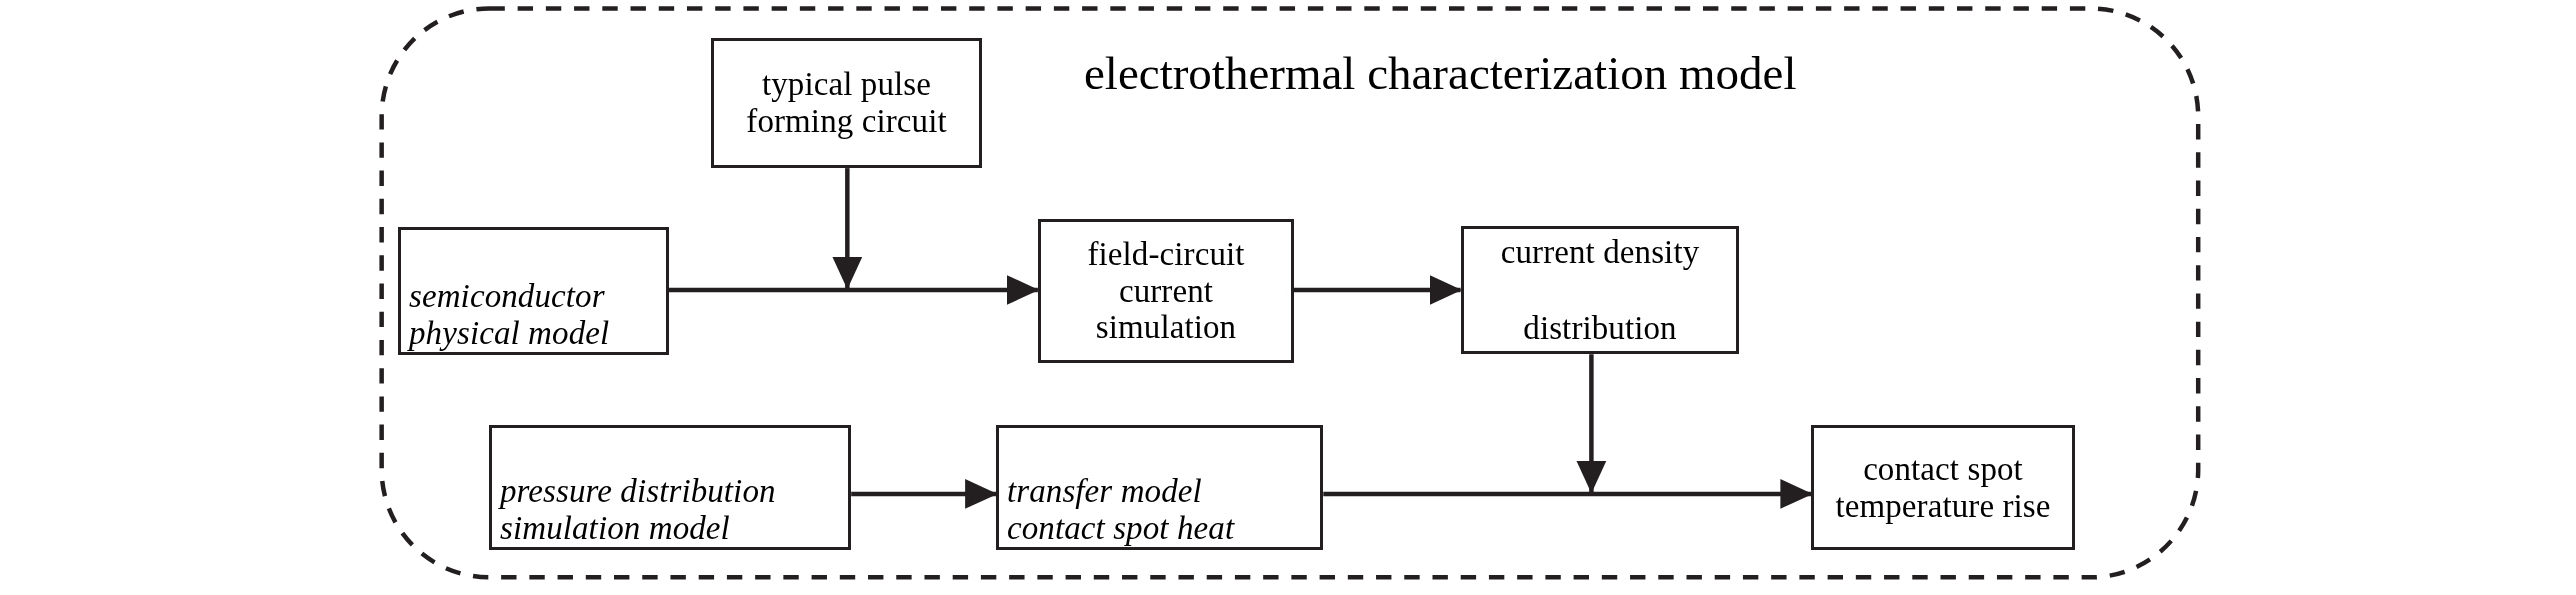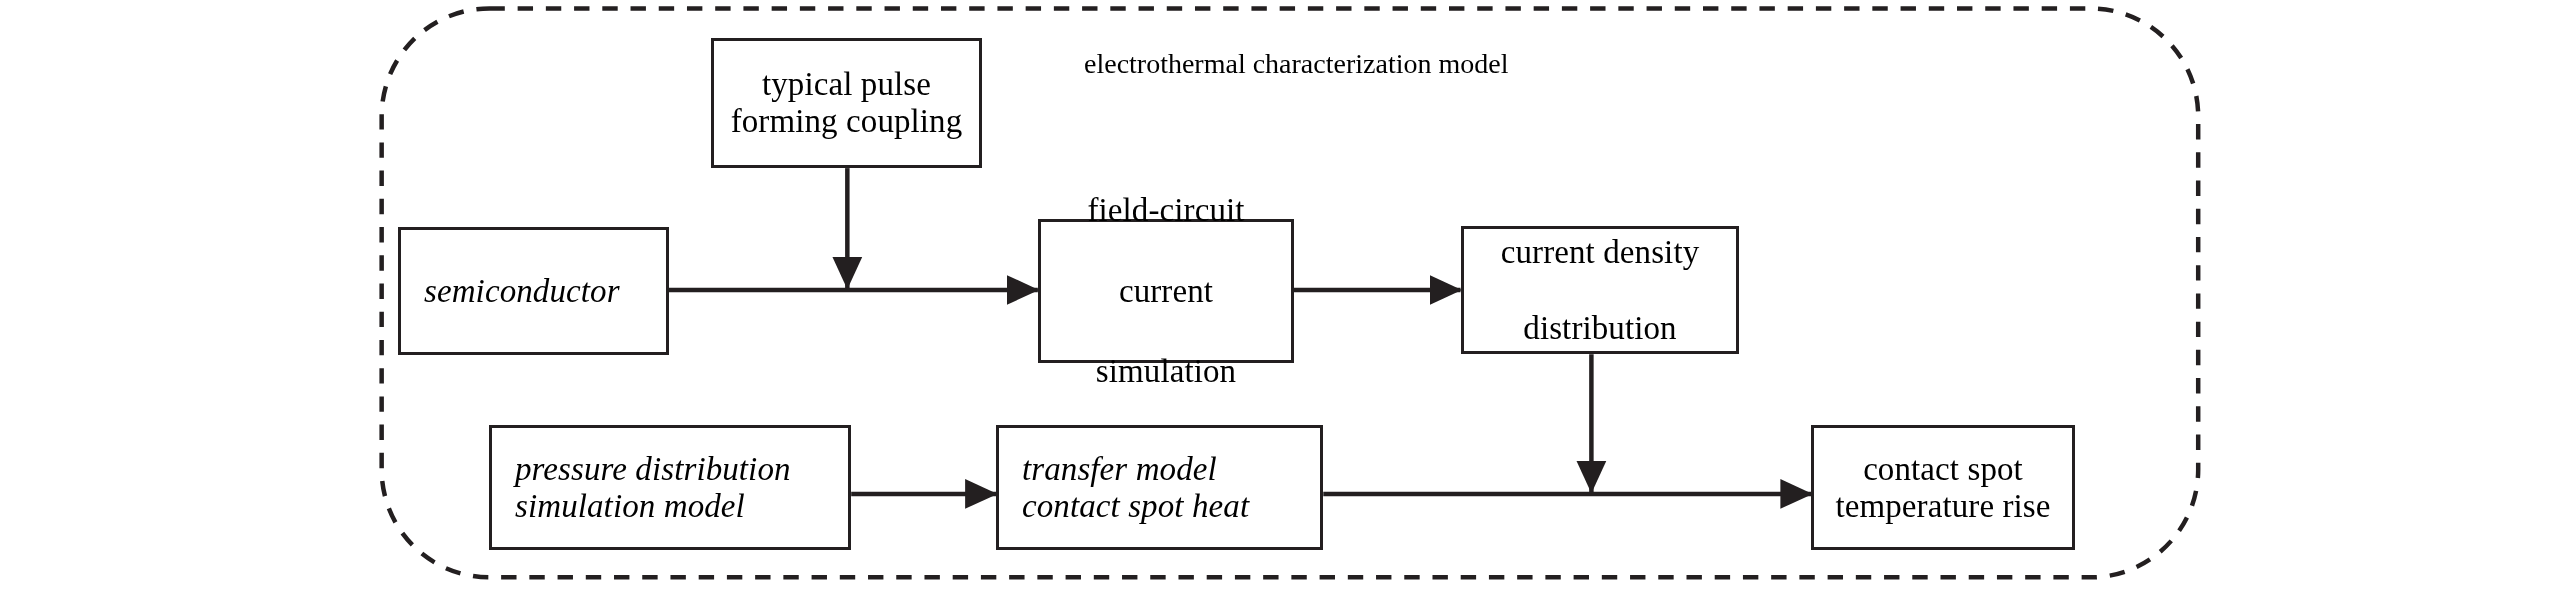--- a/index.html
+++ b/index.html
@@ -38,28 +38,28 @@
     color: #000000;
     font-size: 33px;
     line-height: 1.12;
     letter-spacing: 0.1px;
   }
   .node-box .line {
     display: block;
     white-space: nowrap;
   }
   .align-center { align-items: center; text-align: center; }
-  .align-left   { align-items: flex-start; text-align: left; padding-left: 23px; }
+  .align-left   { align-items: flex-start; text-align: left; padding-left: 8px; justify-content: flex-end; }
   .italic { font-style: italic; }
   .upright { font-style: normal; }
   #group-title {
     position: absolute;
     left: 1084px;
     top: 50px;
-    font-size: 28px;
+    font-size: 47px;
     font-style: normal;
     color: #000000;
     white-space: nowrap;
     line-height: 1.0;
   }
 </style>
 </head>
 <body>
 
 <div id="diagram-root">
@@ -85,28 +85,29 @@
 
     <line x1="2063" y1="770" x2="2824" y2="770" stroke="#231f20" stroke-width="7" marker-end="url(#arrowhead)"></line>
   </svg>
 
   <div id="group-title">
     <span>electrothermal characterization model</span>
   </div>
 
   <div class="node-box align-center upright" style="left:711px; top:38px; width:271px; height:130px;">
     <span class="line">typical pulse</span>
-    <span class="line">forming coupling</span>
+    <span class="line">forming circuit</span>
   </div>
 
   <div class="node-box align-left italic" style="left:398px; top:227px; width:271px; height:128px;">
     <span class="line">semiconductor</span>
+    <span class="line">physical model</span>
   </div>
 
-  <div class="node-box align-center upright" style="left:1038px; top:219px; width:256px; height:144px;gap:44px;">
+  <div class="node-box align-center upright" style="left:1038px; top:219px; width:256px; height:144px;">
     <span class="line">field-circuit</span>
     <span class="line">current</span>
     <span class="line">simulation</span>
   </div>
 
   <div class="node-box align-center upright" style="left:1461px; top:226px; width:278px; height:128px;gap:39px;">
     <span class="line">current density</span>
     <span class="line">distribution</span>
   </div>
 

